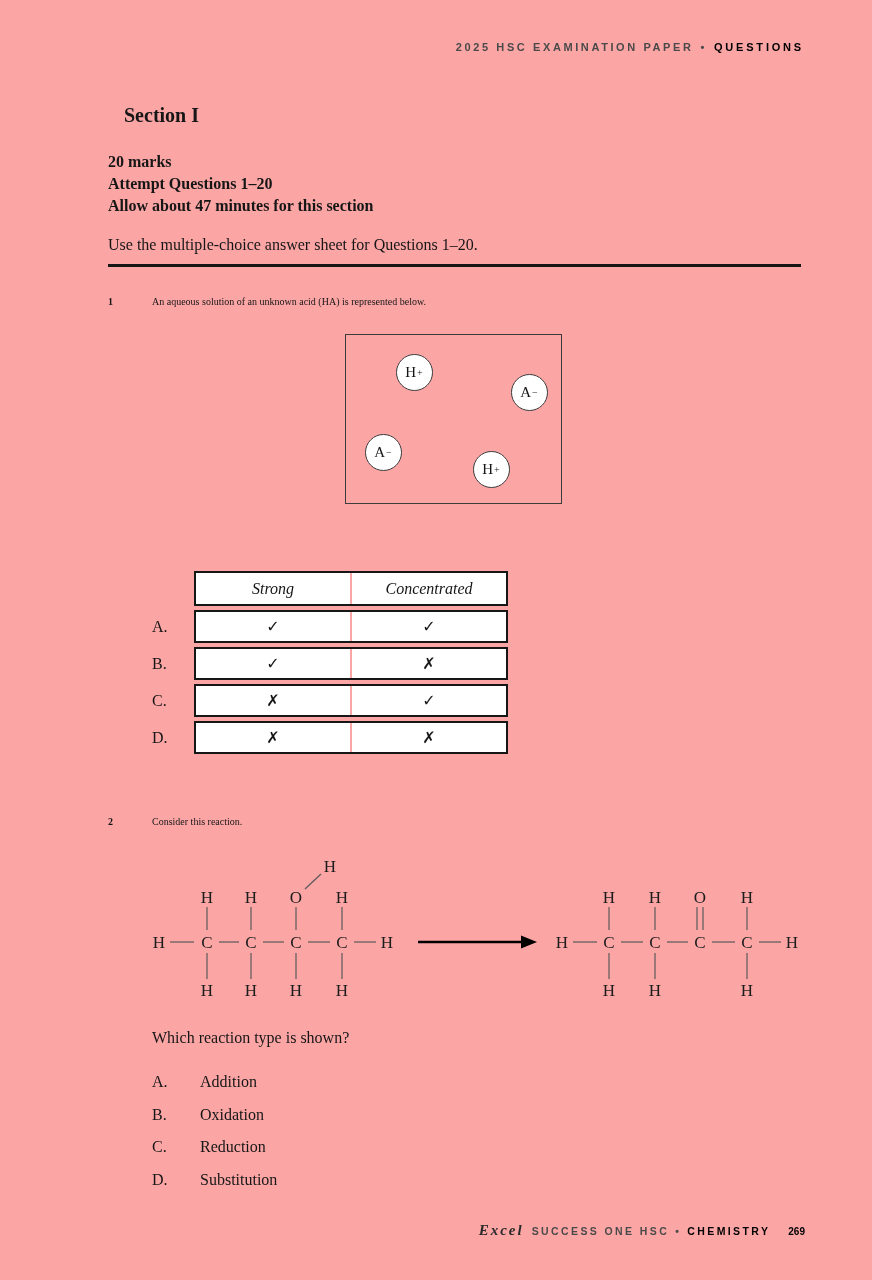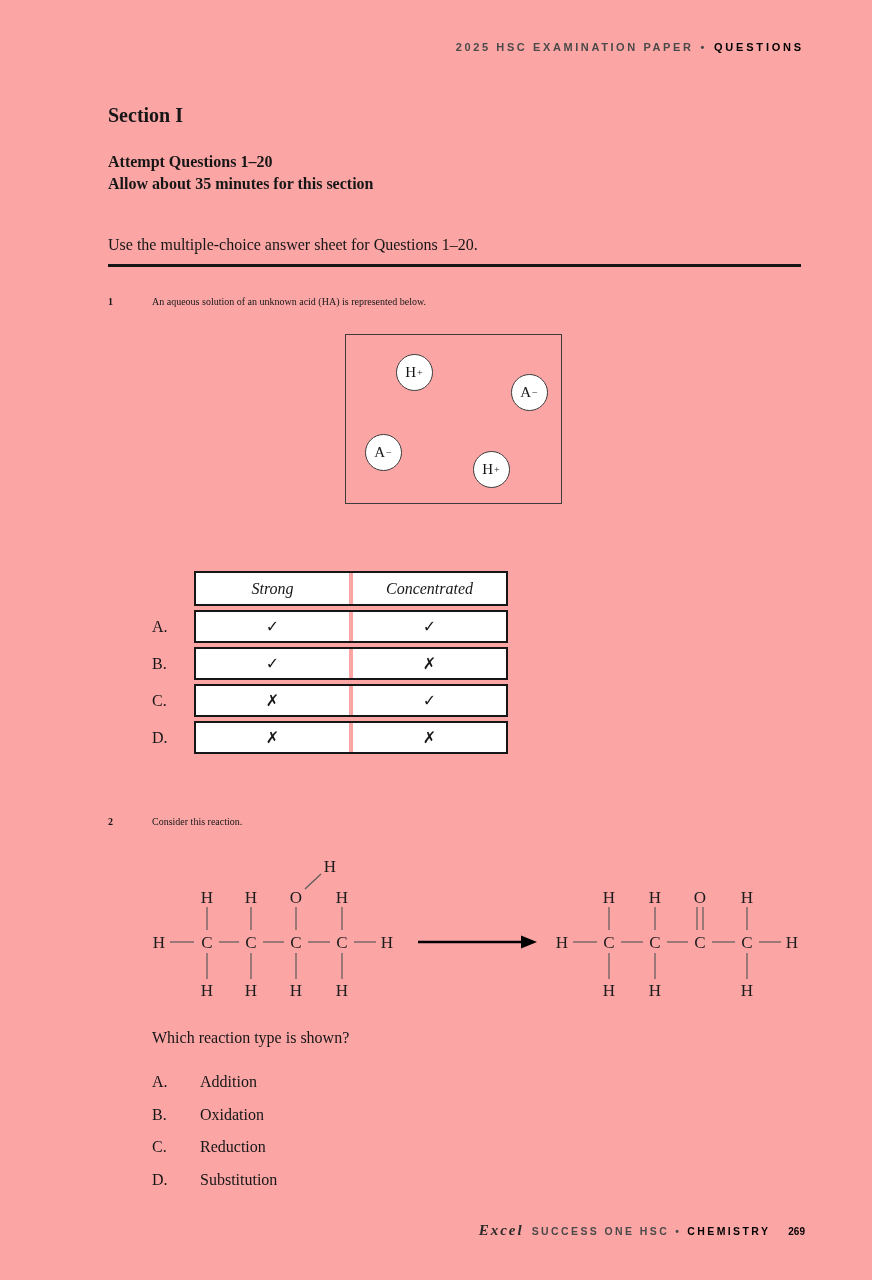--- a/index.html
+++ b/index.html
@@ -11,21 +11,21 @@
   }
   
   .running-head {
     position:absolute; top:41px; right:68px;
     font-family:"Liberation Sans", sans-serif; font-size:11px; font-weight:700;
     letter-spacing:2.6px; color:#4a4a4a; white-space:nowrap;
   }
   .running-head .sep { margin:0 7px; color:#4a4a4a; }
   .running-head .emph { color:#000; letter-spacing:2.8px; }
   
-  .section-title { position:absolute; left:108px; top:104px; font-size:20px; font-weight:700; }
+  .section-title { position:absolute; left:124px; top:104px; font-size:20px; font-weight:700; }
   .exam-instructions { position:absolute; left:108px; top:151px; font-size:16px; font-weight:700; line-height:22px; }
   .answer-note { position:absolute; left:108px; top:236px; font-size:16px; }
   .rule { position:absolute; left:108px; top:264px; width:693px; height:3px; background:#161616; }
   
   .q-line { position:absolute; left:108px; font-size:10px; }
   .q-line .num { display:inline-block; width:44px; font-weight:700; }
   .q1-line { top:296px; }
   .q2-line { top:816px; }
   .prompt { position:absolute; left:152px; font-size:16px; }
   .q1-prompt { top:529px; }
@@ -37,21 +37,21 @@
     display:flex; align-items:center; justify-content:center; font-size:15px; background:#fff;
   }
   .ion sup { font-size:10px; margin-left:1px; }
   
   .mc-table { position:absolute; left:152px; top:571px; }
   .t-line { display:flex; align-items:center; margin-bottom:4px; }
   .t-letter { width:42px; font-size:16px; }
   .t-box { display:flex; width:314px; height:33px; border:2px solid #161616; background:#fff;justify-content:center; }
   .t-box.t-head { height:35px; }
   .t-cell { flex:1; display:flex; align-items:center; justify-content:center; }
-  .t-cell + .t-cell { border-left:4px solid #fca5a5; }
+  .t-cell + .t-cell { border-left:2px solid #fca5a5; }
   .t-headcell { font-style:italic; font-size:16px; }
   .glyph { font-family:"DejaVu Sans", sans-serif; font-size:16px; font-weight:700; }
   
   .reaction-svg { position:absolute; left:108px; top:855px; }
   .atom { font-family:"Liberation Serif", serif; font-size:17px; fill:#1c1c1c; text-anchor:middle; }
   .bond { stroke:#5a5a5a; stroke-width:1.2; }
   .arrow-line { stroke:#000; stroke-width:2.6; }
   .arrow-head { fill:#000; }
   
   .q2-options { position:absolute; left:152px; top:1066px; }
@@ -73,22 +73,23 @@
 
 <div class="page">
 
   <div class="running-head">
     <span>2025 HSC EXAMINATION PAPER</span><span class="sep">•</span><span class="emph">QUESTIONS</span>
   </div>
 
   <h1 class="section-title">Section I</h1>
 
   <div class="exam-instructions">
+    <div>20 marks</div>
     <div>Attempt Questions 1–20</div>
-    <div>Allow about 35 minutes for this section</div>
+    <div>Allow about 47 minutes for this section</div>
   </div>
 
   <p class="answer-note">Use the multiple-choice answer sheet for Questions 1–20.</p>
 
   <div class="rule"></div>
 
   <div class="q-line q1-line">
     <span class="num">1</span><span>An aqueous solution of an unknown acid (HA) is represented below.</span>
   </div>
 

